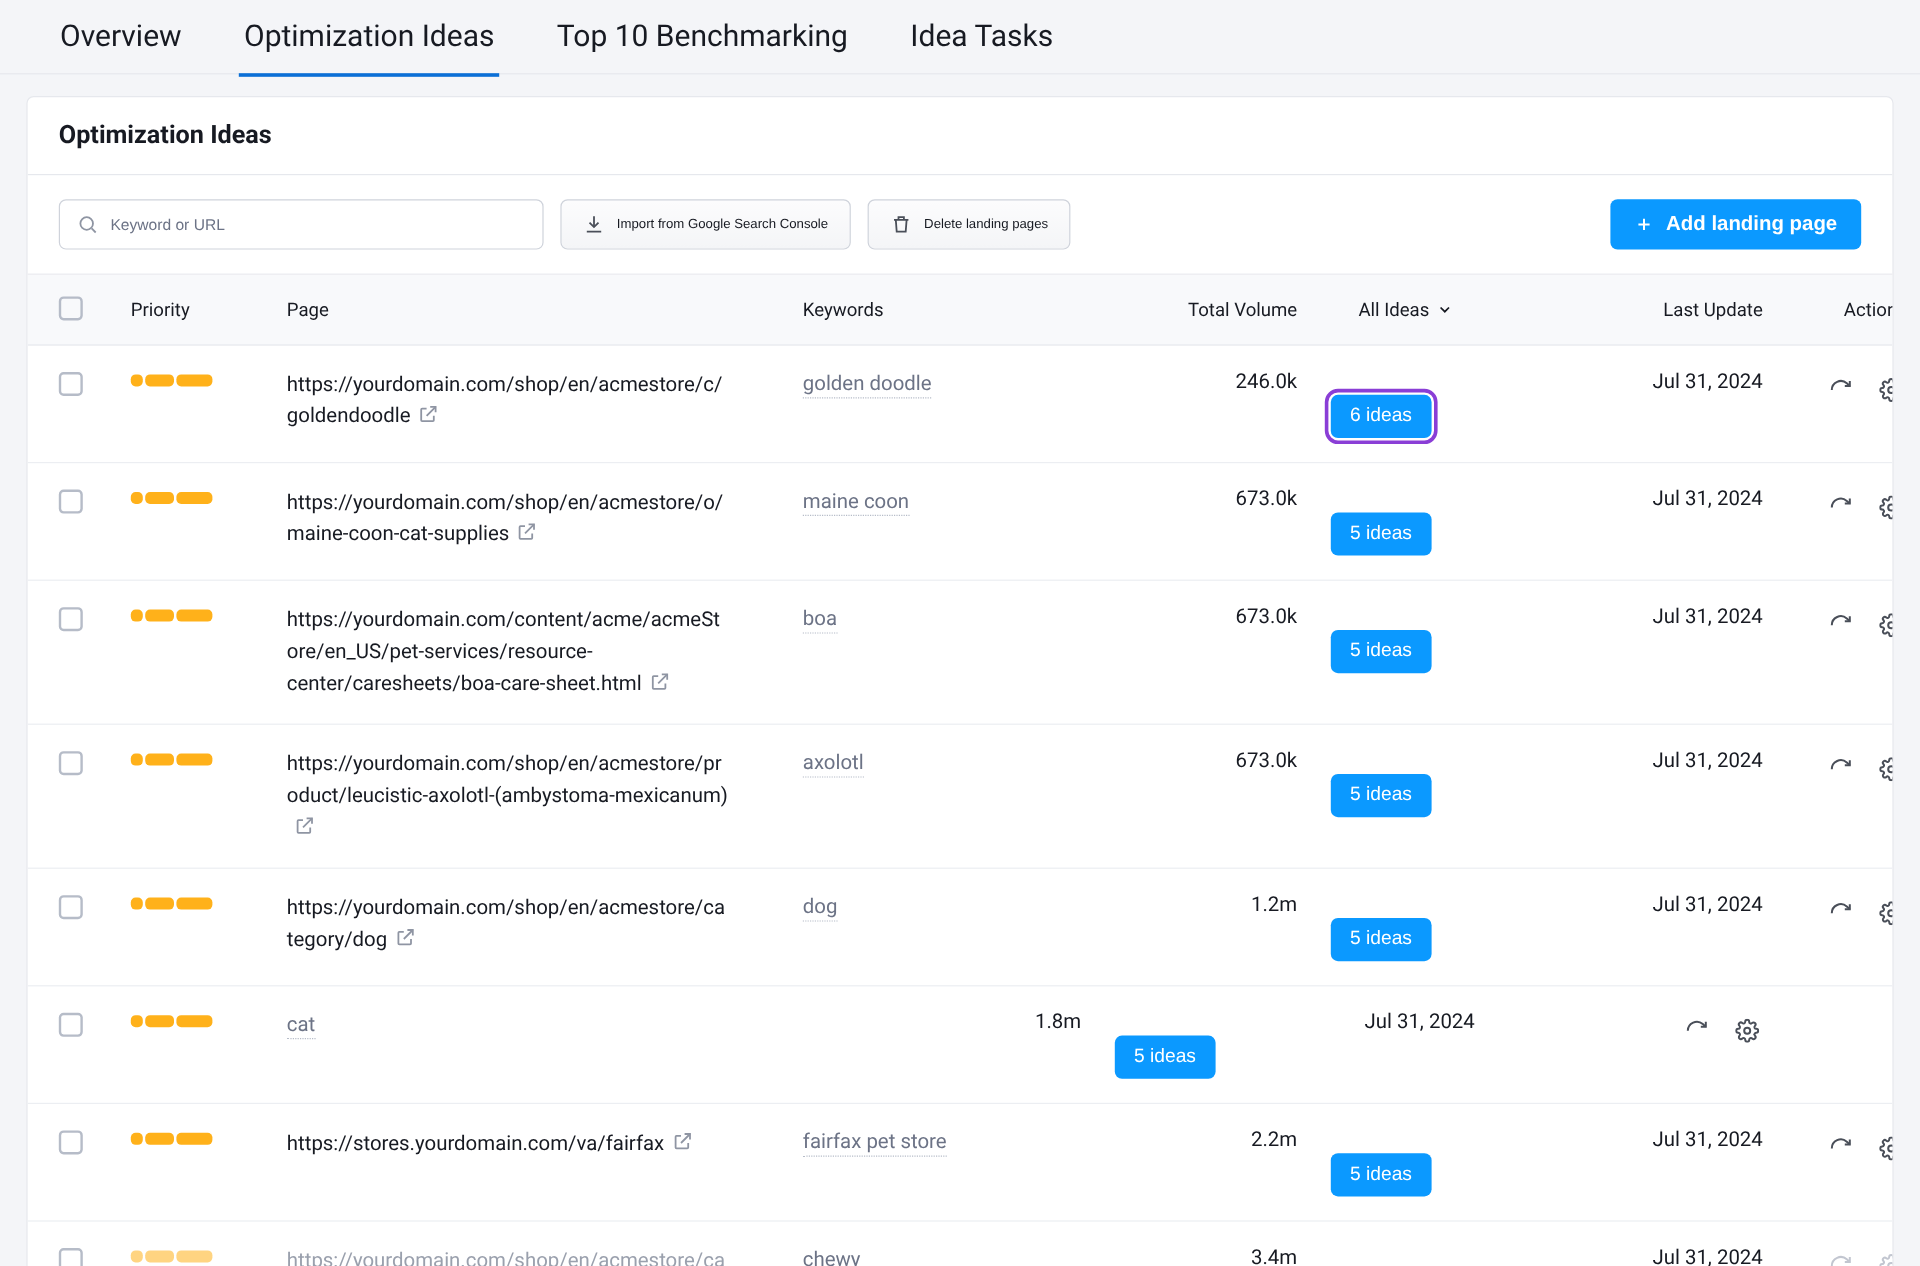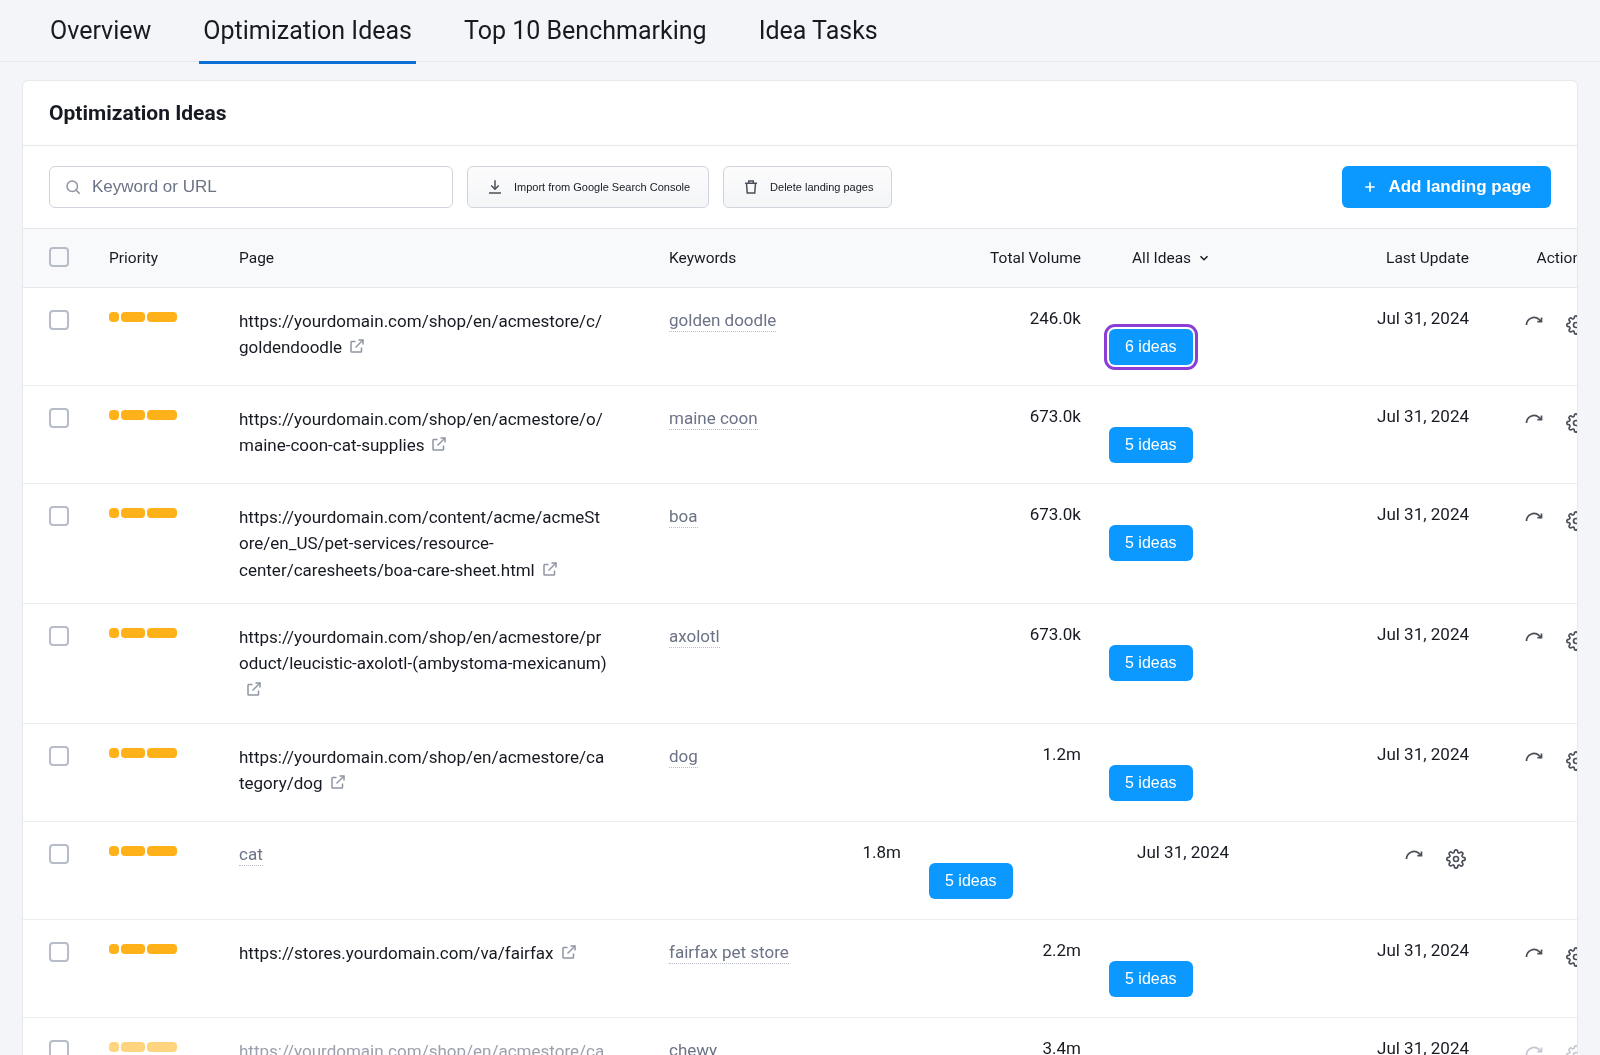--- a/index.html
+++ b/index.html
@@ -71,21 +71,21 @@
     height: 42px;
     width: 404px;
     border: 1px solid #cfd3db;
     border-radius: 6px;
     padding: 0 14px;
     color: #6c7386;
   }
   .search-box input {
     border: none;
     outline: none;
-    font-size: 17px;
+    font-size: 13px;
     color: #ec4899;
     flex: 1;
     background: transparent;
   }
   .search-box input::placeholder { color: #6c7386; }
 
   .btn-secondary {
     display: inline-flex;
     align-items: center;
     gap: 10px;

